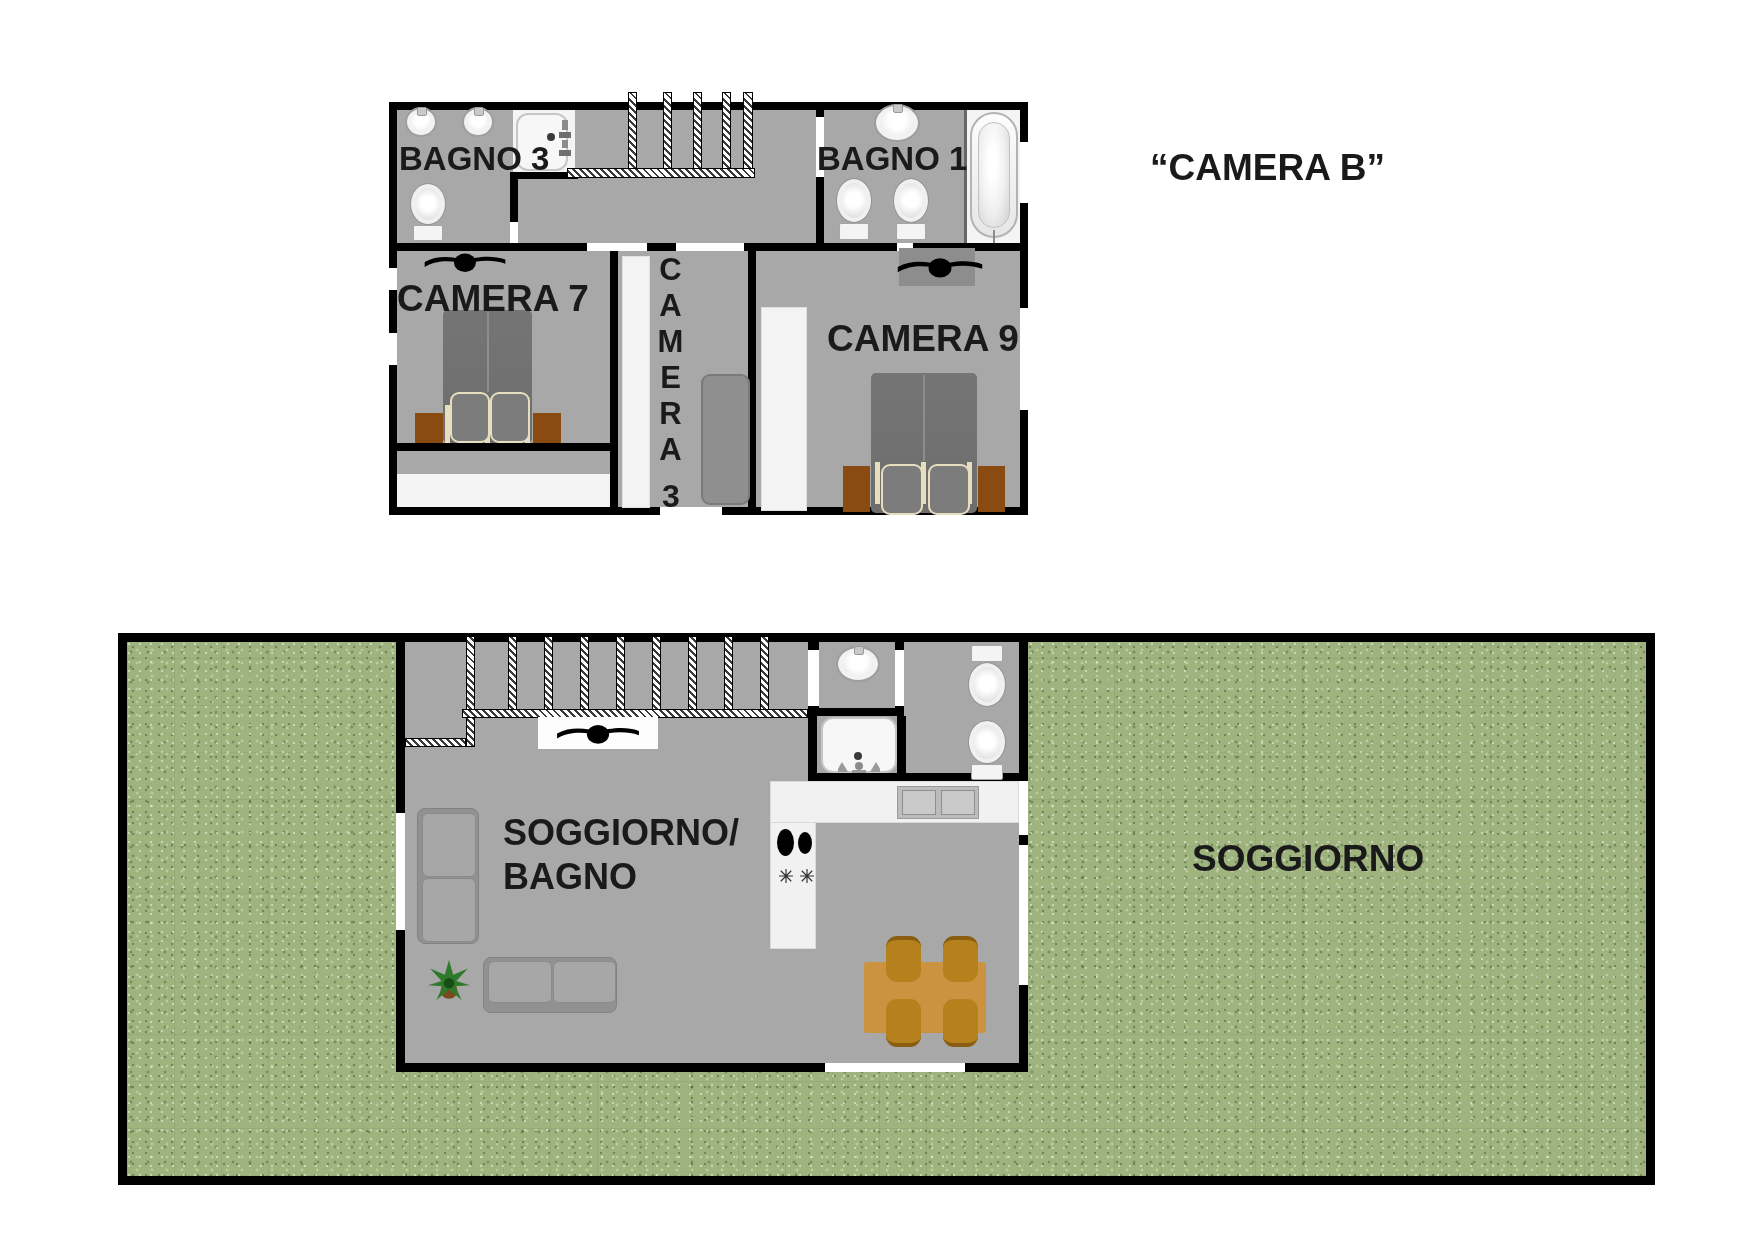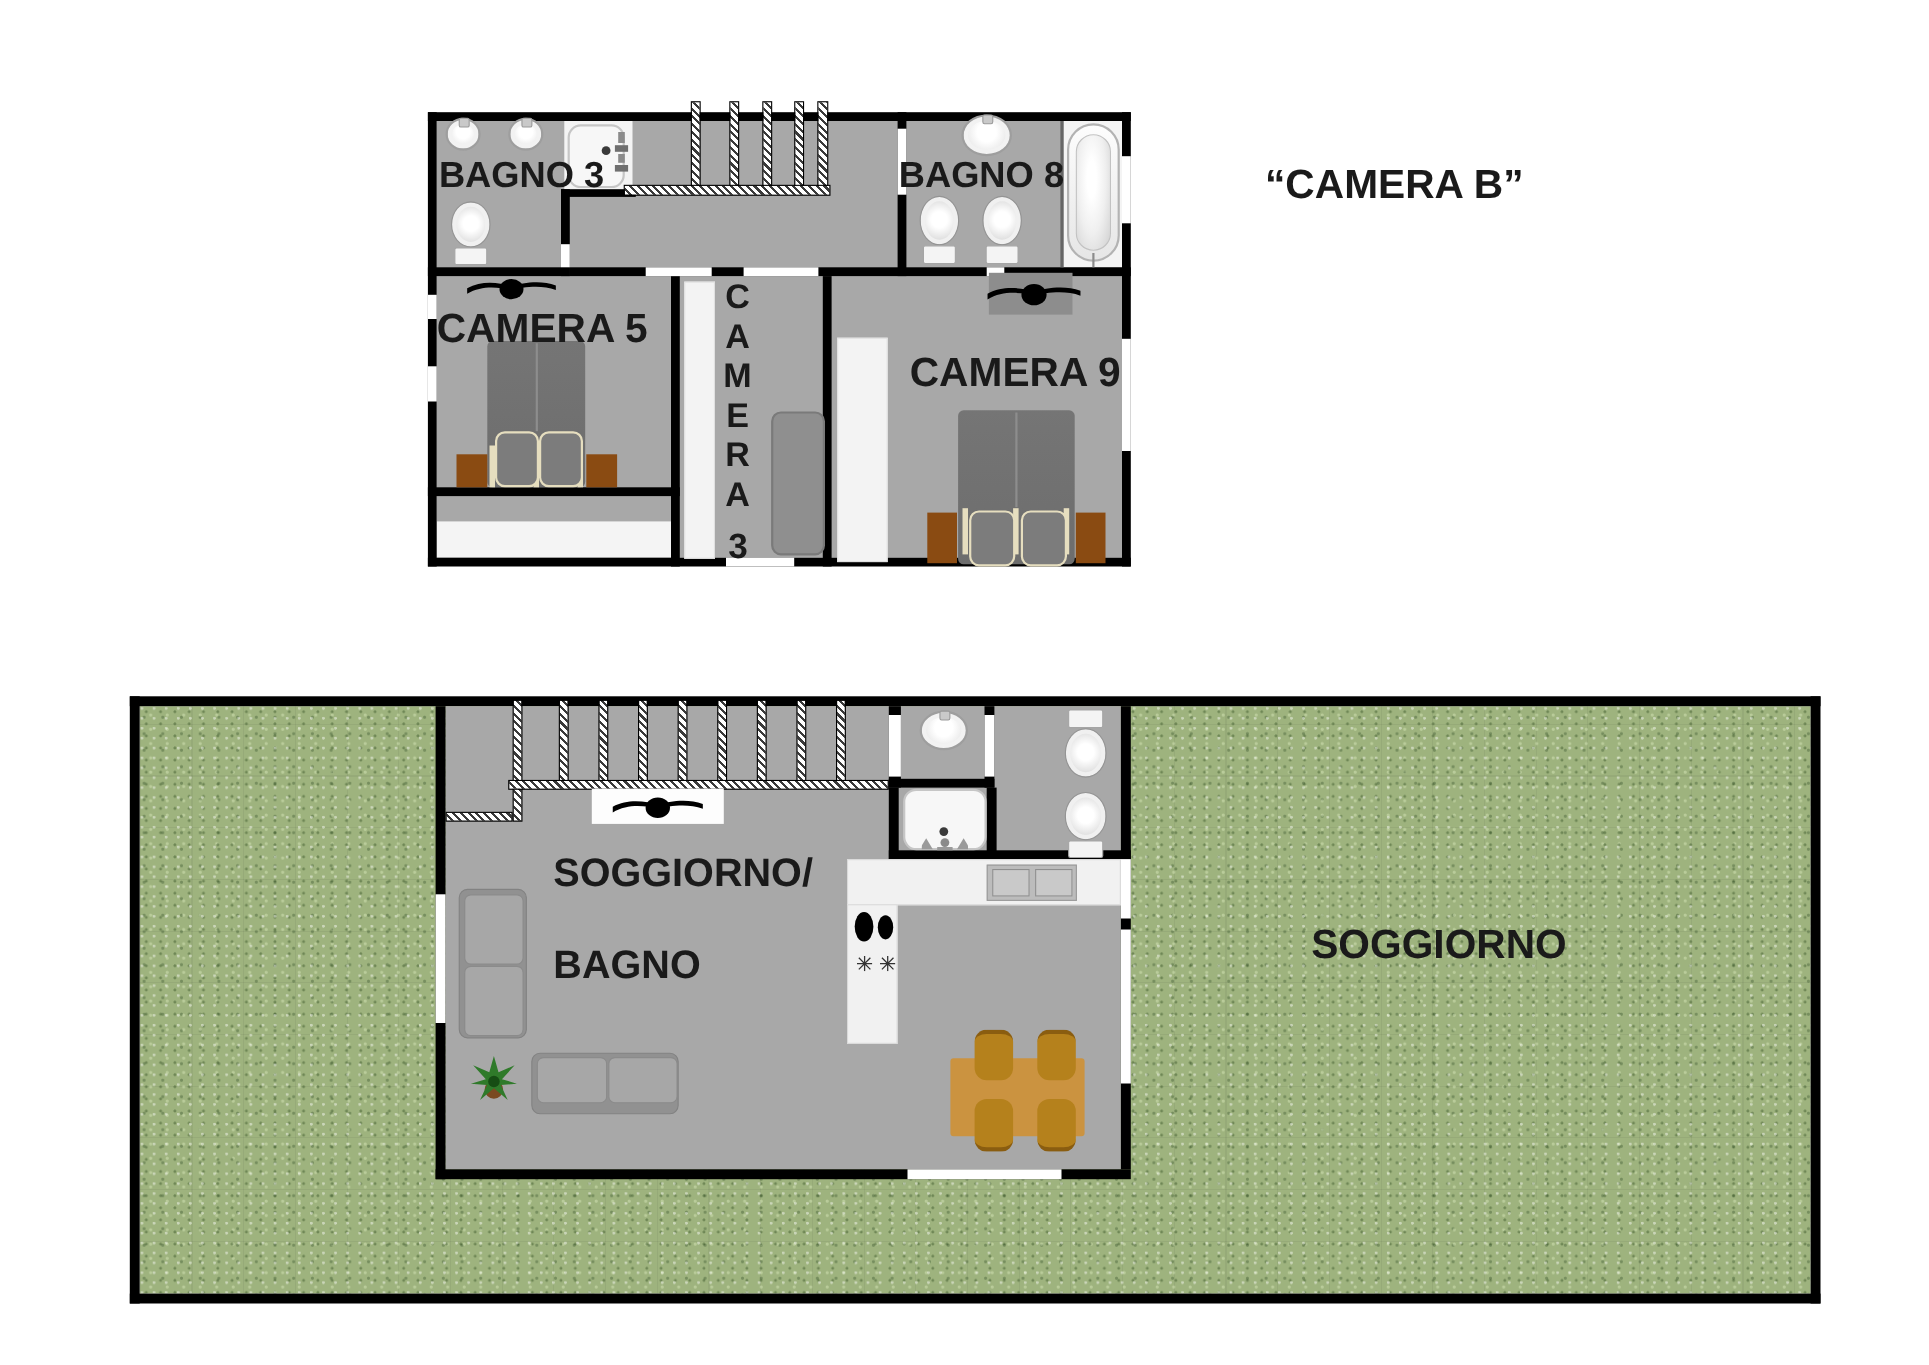--- a/index.html
+++ b/index.html
@@ -149,22 +149,22 @@
     <div class="a" style="left:923px;top:375px;width:2px;height:86px;background:#8d8d8d"></div>
     <div class="post" style="left:875px;top:462px;width:5px;height:42px"></div>
     <div class="post" style="left:921px;top:462px;width:5px;height:42px"></div>
     <div class="post" style="left:967px;top:462px;width:5px;height:42px"></div>
     <div class="pillow" style="left:881px;top:464px;width:38px;height:47px"></div>
     <div class="pillow" style="left:928px;top:464px;width:38px;height:47px"></div>
     <div class="nightstand" style="left:843px;top:466px;width:27px;height:46px"></div>
     <div class="nightstand" style="left:978px;top:466px;width:27px;height:46px"></div>
 
     <div class="label" style="left:399px;top:140px;font-size:33px">BAGNO 3</div>
-    <div class="label" style="left:817px;top:140px;font-size:33px">BAGNO 8</div>
-    <div class="label" style="left:397px;top:278px;font-size:37px">CAMERA 5</div>
+    <div class="label" style="left:817px;top:140px;font-size:33px">BAGNO 1</div>
+    <div class="label" style="left:397px;top:278px;font-size:37px">CAMERA 7</div>
     <div class="label" style="left:827px;top:318px;font-size:37px">CAMERA 9</div>
     <div class="label vlabel" style="left:652px;top:252px;font-size:31px;height:230px">CAMERA</div>
     <div class="label" style="left:662px;top:478px;font-size:32px">3</div>
   </div>
 
   <div class="label" style="left:1150px;top:147px;font-size:37px">“CAMERA B”</div>
 
   <div>
 
     <div class="a grass" style="left:127px;top:642px;width:1519px;height:534px"></div>
@@ -256,18 +256,18 @@
       <path d="M20 2 L24 16 L38 10 L27 22 L40 26 L26 27 L32 40 L20 30 L8 40 L14 27 L0 26 L13 22 L2 10 L16 16 Z" fill="#2f7a2a"></path>
       <circle cx="20" cy="24" r="5" fill="#164d14"></circle>
     </svg>
 
     <div class="a" style="left:864px;top:962px;width:122px;height:71px;background:var(--c-table-wood,#cb9340);border-radius:3px"></div>
     <div class="chair n" style="left:886px;top:936px;width:35px;height:42px"></div>
     <div class="chair n" style="left:943px;top:936px;width:35px;height:42px"></div>
     <div class="chair s" style="left:886px;top:999px;width:35px;height:44px"></div>
     <div class="chair s" style="left:943px;top:999px;width:35px;height:44px"></div>
 
-    <div class="label" style="left:503px;top:772px;font-size:36px">SOGGIORNO/</div>
+    <div class="label" style="left:503px;top:812px;font-size:36px">SOGGIORNO/</div>
     <div class="label" style="left:503px;top:856px;font-size:36px">BAGNO</div>
     <div class="label" style="left:1192px;top:838px;font-size:37px">SOGGIORNO</div>
   </div>
 
 </div>
 
 </body></html>

